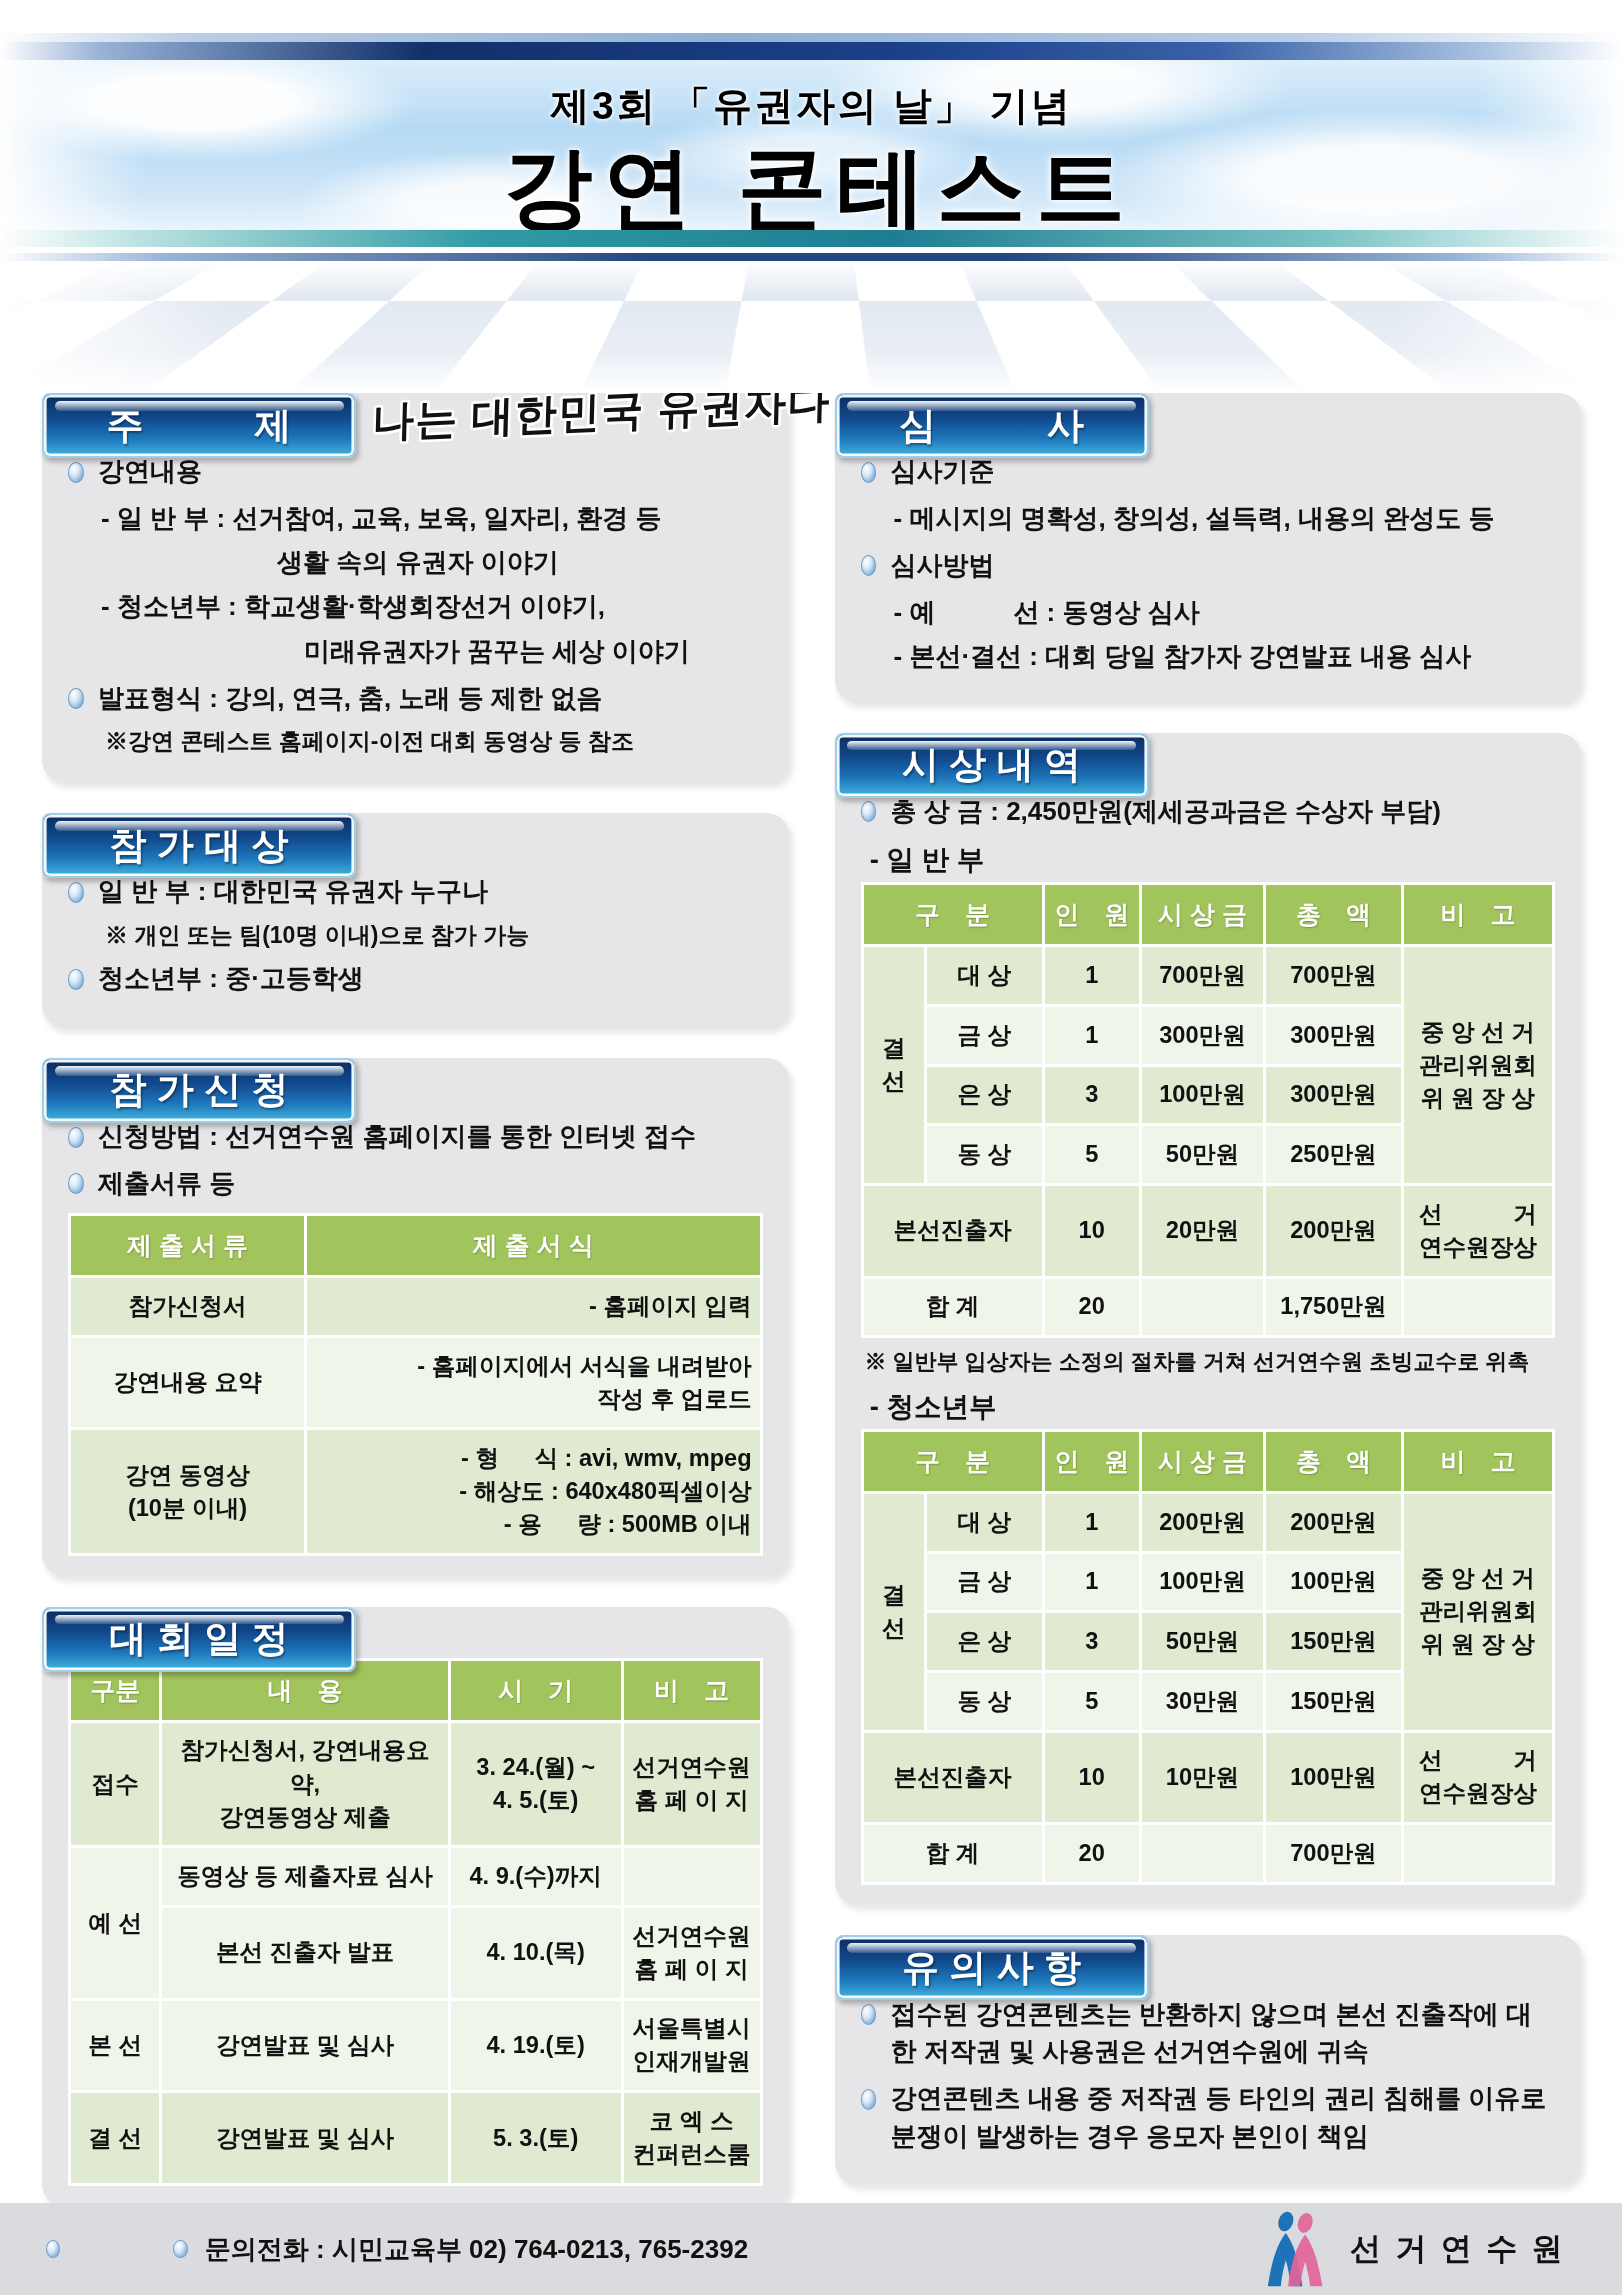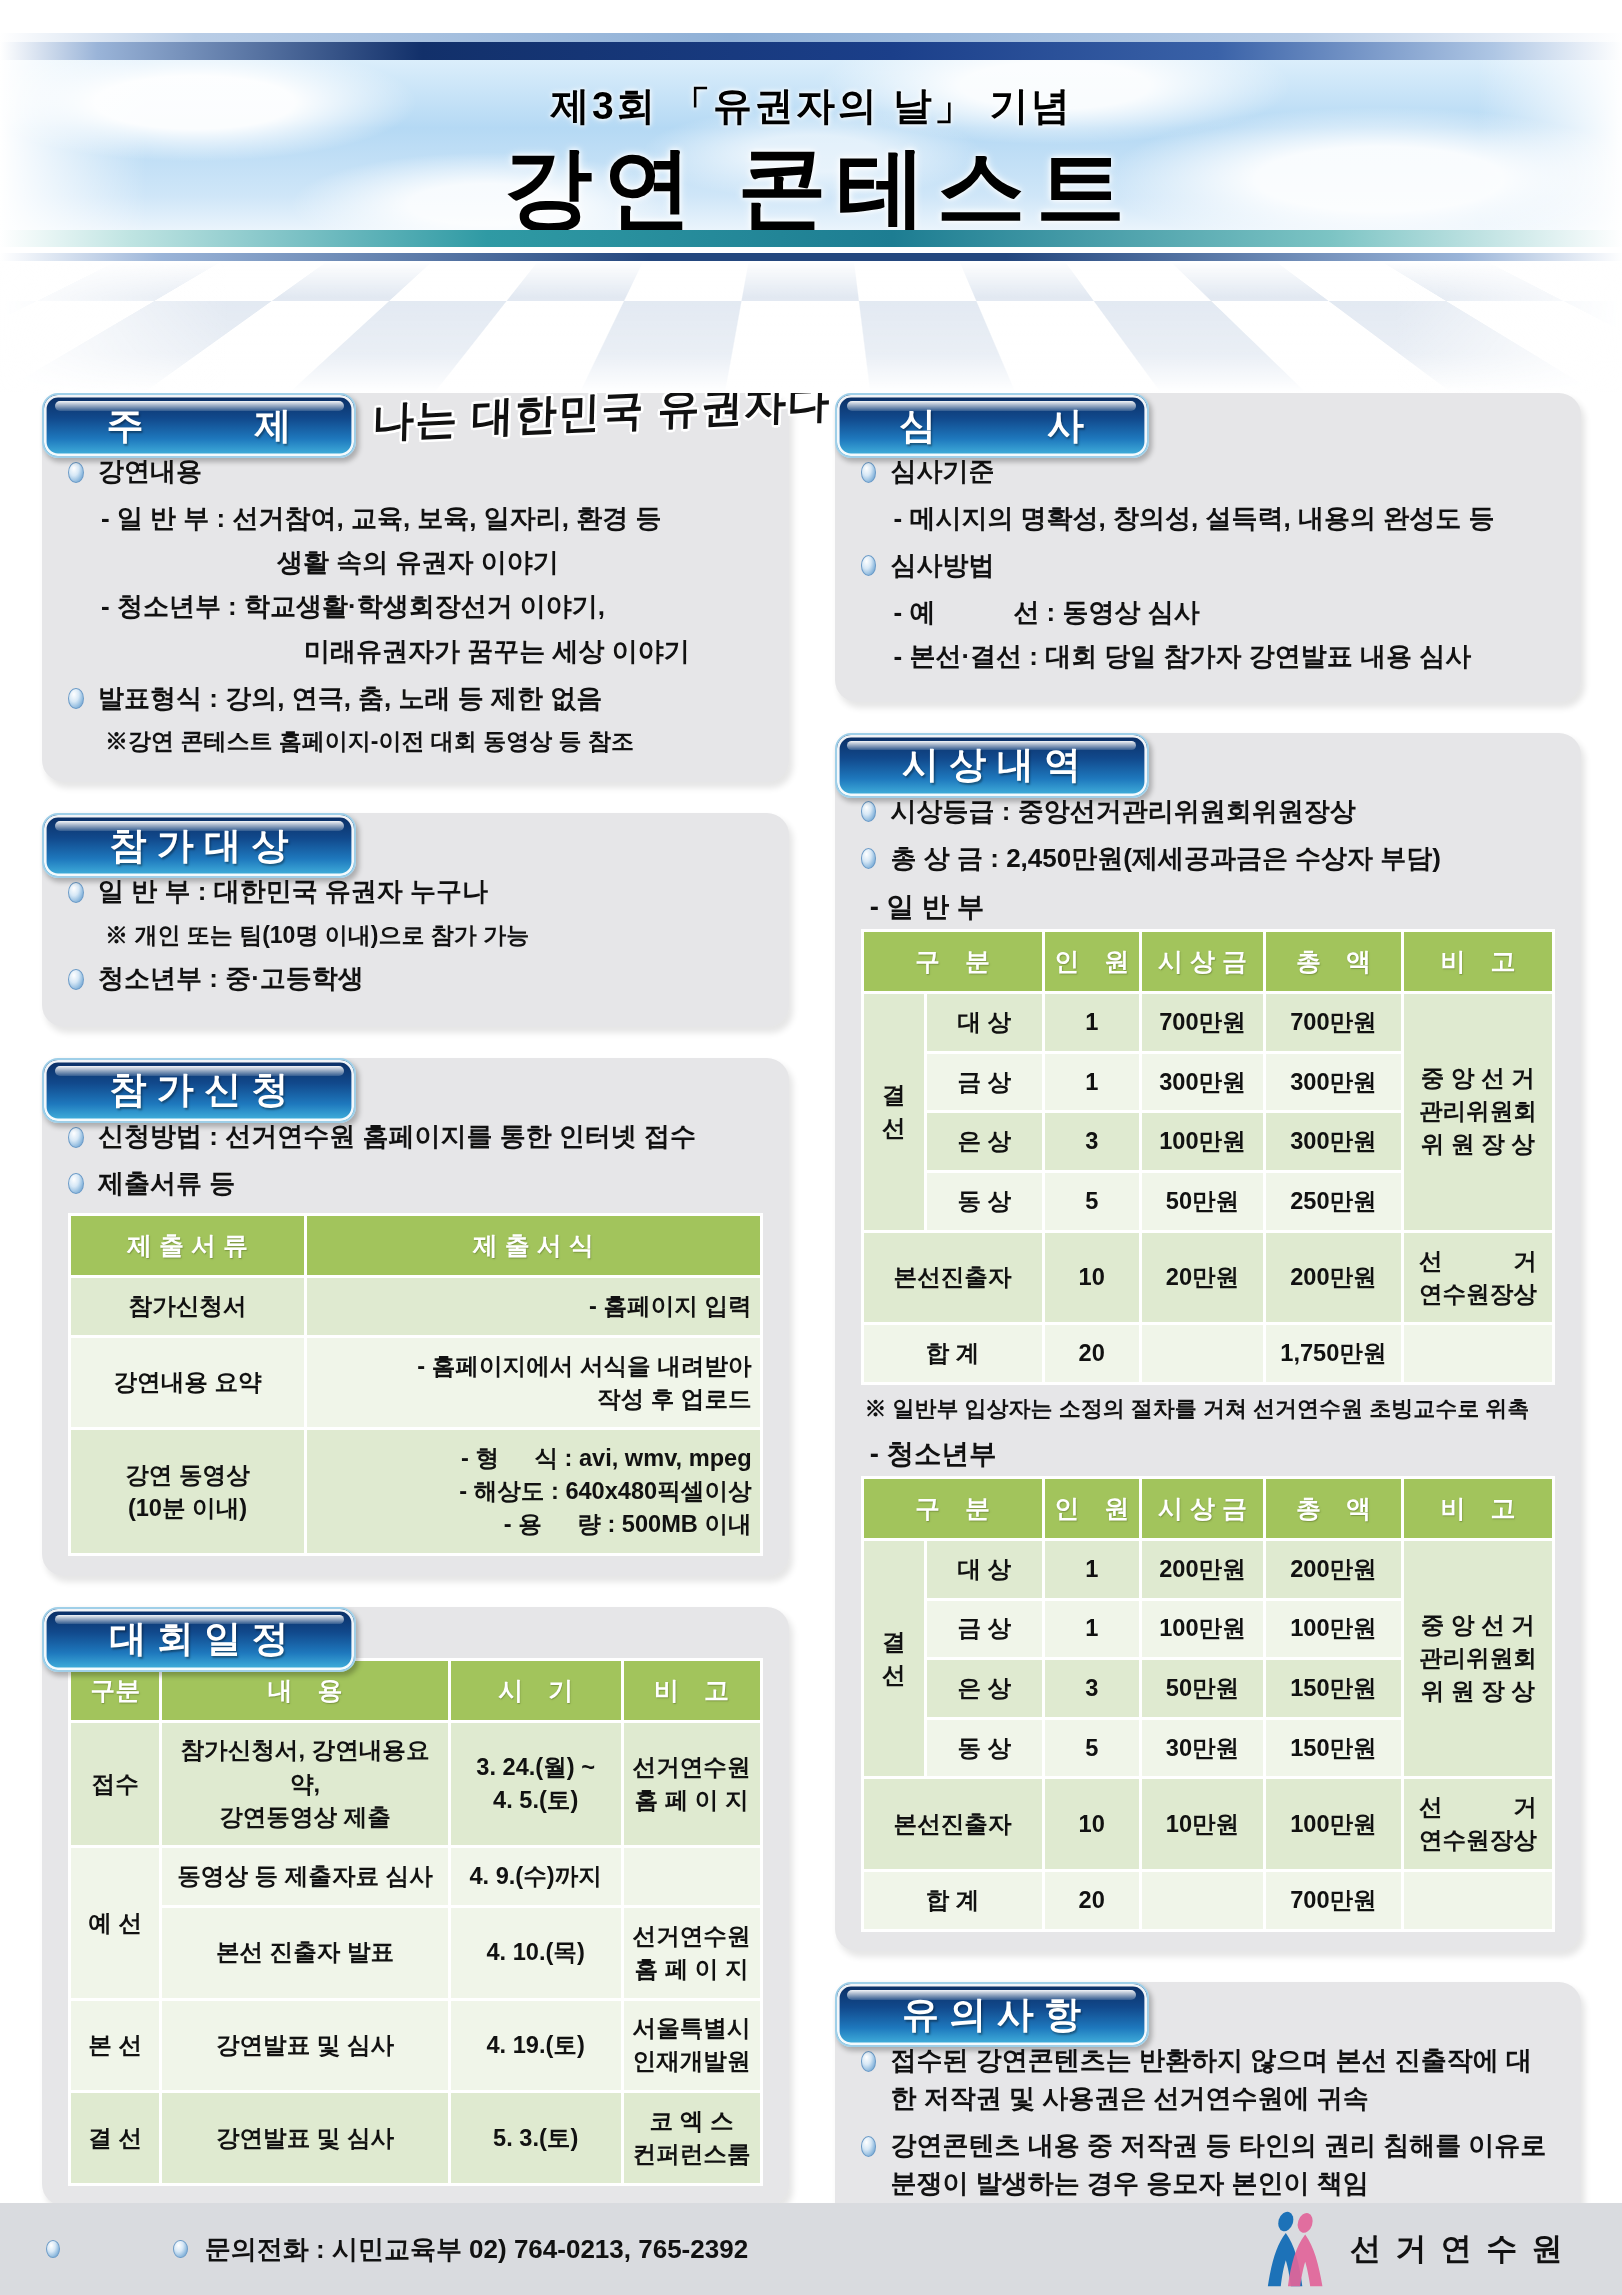--- a/index.html
+++ b/index.html
@@ -61,21 +61,21 @@
   
   .content { position:relative; height:1811px; display:flex; gap:46px; padding:0 42px; box-sizing:border-box; overflow:hidden; }
   .col { flex:1 1 0; min-width:0; display:flex; flex-direction:column; }
   .section { position:relative; margin-bottom:31px; }
   .sec-body {
     background:#e6e6e8; border-radius:22px; padding:51px 26px 19.6px 26px;
     box-shadow:3.9px 5.2px 6.5px rgba(0,0,0,.10);
   }
   .sec-hdr {
     position:absolute; top:0; left:0; z-index:2;
-    width:314px; height:65px; border-radius:16px; box-sizing:border-box;
+    width:314px; height:65px; border-radius:8px; box-sizing:border-box;
     background:linear-gradient(180deg, #0b2d62 0%, #11498c 38%, #1e78bd 72%, #43b3dd 100%);
     border:2.6px solid #9fcfe8; box-shadow:inset 0 0 0 2.6px rgba(255,255,255,.95), 2.6px 3.9px 5.2px rgba(0,0,0,.25);
     display:flex; align-items:center; justify-content:center;
   }
   .sec-hdr::before {
     content:""; position:absolute; top:5.9px; left:10.5px; right:10.5px; height:9.8px; border-radius:5.9px;
     background:linear-gradient(180deg, rgba(255,255,255,.95), rgba(255,255,255,.15));
   }
   .sec-hdr span { color:#fff; font-size:37px; font-weight:800; white-space:pre; text-shadow:1.3px 2px 2px rgba(0,0,0,.35); }
   
@@ -313,24 +313,20 @@
         </div>
       </div>
 
       <div class="section">
         <div class="sec-hdr">
             <span>시 상 내 역</span>
           </div>
         <div class="sec-body">
           <div class="li">
             <span class="dot"></span>
-            <span class="txt">시상등급 : 중앙선거관리위원회위원장상</span>
-          </div>
-          <div class="li">
-            <span class="dot"></span>
             <span class="txt"><span>총 상 금 : </span><span class="bold-amt">2,450만원</span><span>(제세공과금은 수상자 부담)</span></span>
           </div>
 
           <div class="grp-label">- 일 반 부</div>
           <table>
             <colgroup>
                 <col style="width:9%">
                 <col style="width:17%">
                 <col style="width:14%">
                 <col style="width:18%">

